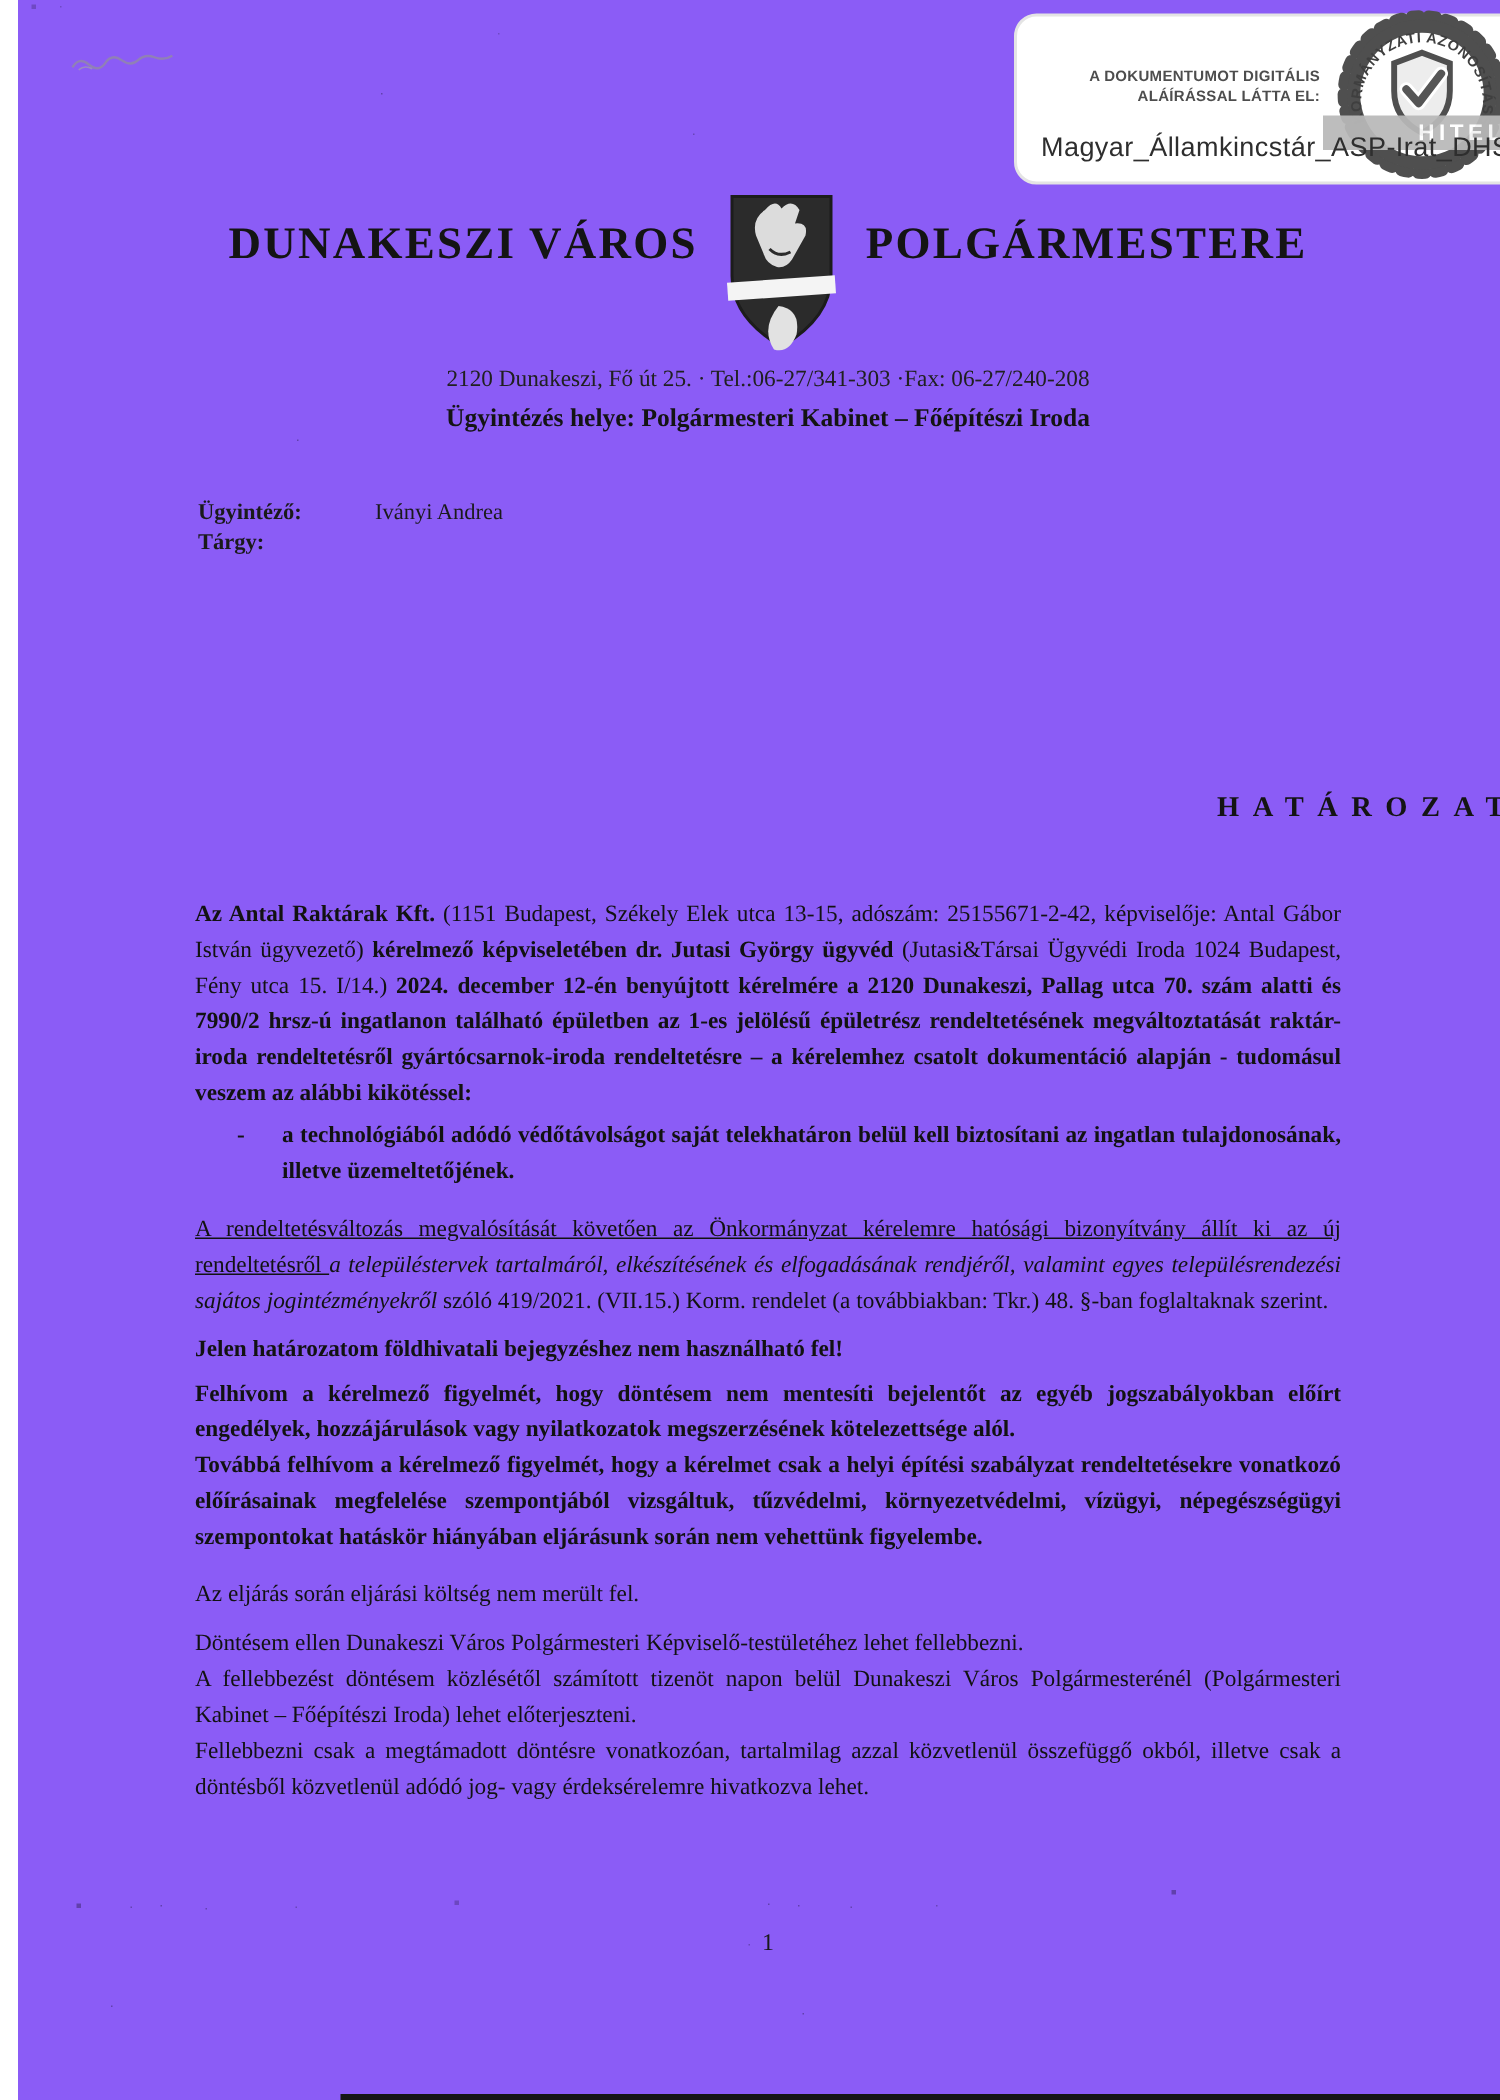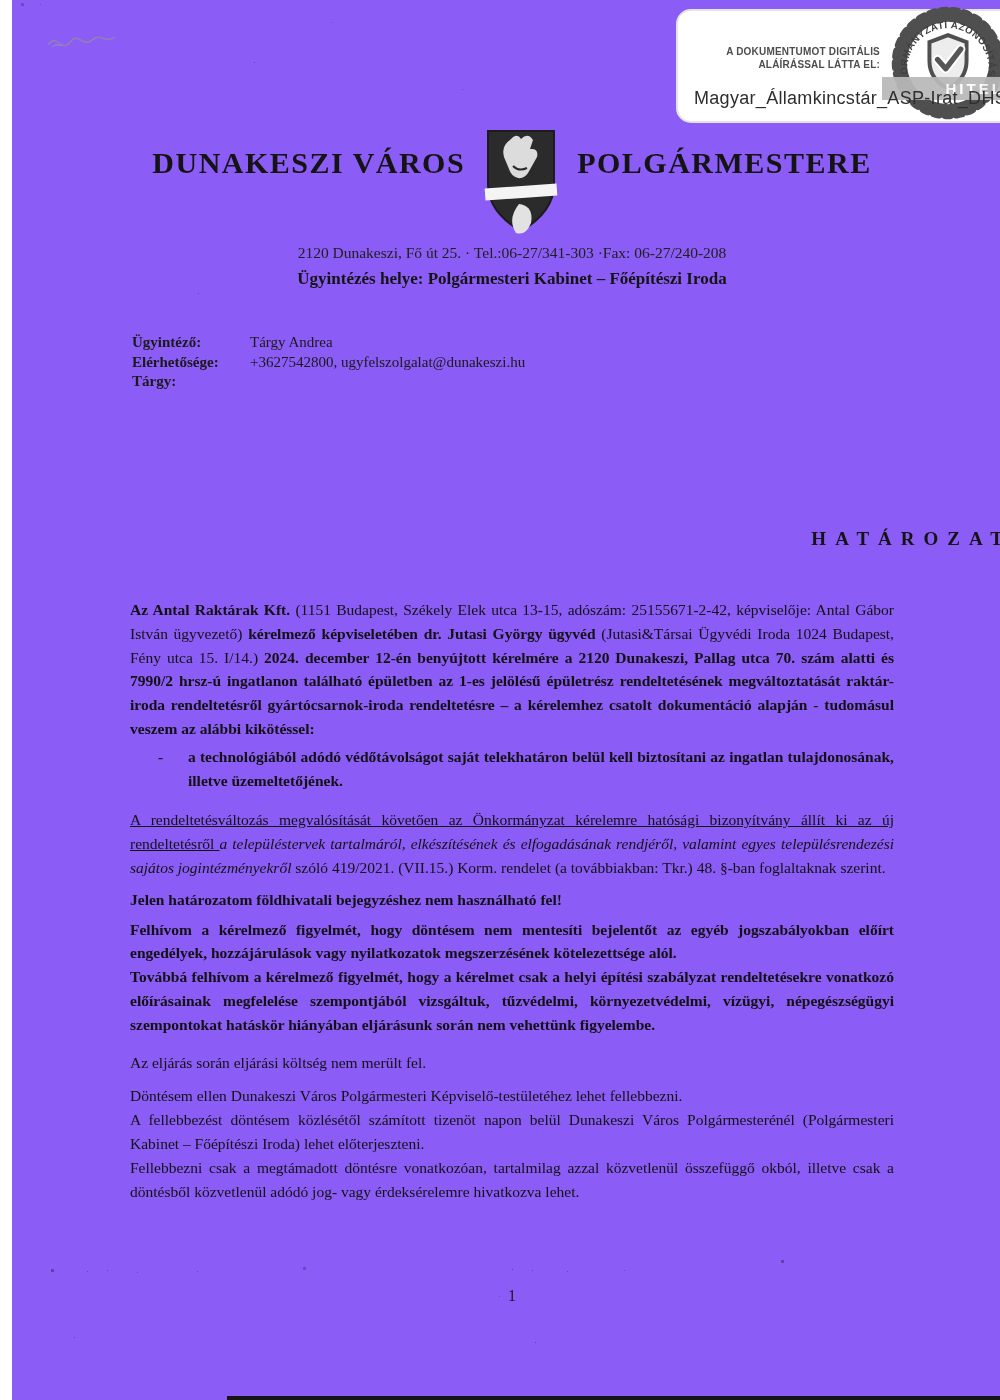--- a/index.html
+++ b/index.html
@@ -121,25 +121,21 @@
     </svg>
     <div class="header-text">POLGÁRMESTERE</div>
   </div>
 
   <div class="address">2120 Dunakeszi, Fő út 25. · Tel.:06-27/341-303 ·Fax: 06-27/240-208</div>
   <div class="office">Ügyintézés helye: Polgármesteri Kabinet – Főépítészi Iroda</div>
 
   <div class="meta">
     <div class="meta-row">
       <div class="meta-label">Ügyintéző:</div>
-      <div class="meta-value">Tárgy Andrea</div>
-    </div>
-    <div class="meta-row">
-      <div class="meta-label">Elérhetősége:</div>
-      <div class="meta-value">+3627542800, ugyfelszolgalat@dunakeszi.hu</div>
+      <div class="meta-value">Iványi Andrea</div>
     </div>
     <div class="meta-row">
       <div class="meta-label">Tárgy:</div>
     </div>
   </div>
 
   <div class="title">HATÁROZAT</div>
 
   <div class="bodytext">
     <p id="p1"><span class="b">Az Antal Raktárak Kft. </span><span>(1151 Budapest, Székely Elek utca 13-15, adószám: 25155671-2-42, képviselője: Antal Gábor István ügyvezető) </span><span class="b">kérelmező képviseletében dr. Jutasi György ügyvéd </span><span>(Jutasi&amp;Társai Ügyvédi Iroda 1024 Budapest, Fény utca 15. I/14.) </span><span class="b">2024. december 12-én benyújtott kérelmére a 2120 Dunakeszi, Pallag utca 70. szám alatti és 7990/2 hrsz-ú ingatlanon található épületben az 1-es jelölésű épületrész rendeltetésének megváltoztatását raktár-iroda rendeltetésről gyártócsarnok-iroda rendeltetésre – a kérelemhez csatolt dokumentáció alapján - tudomásul veszem az alábbi kikötéssel:</span></p>

